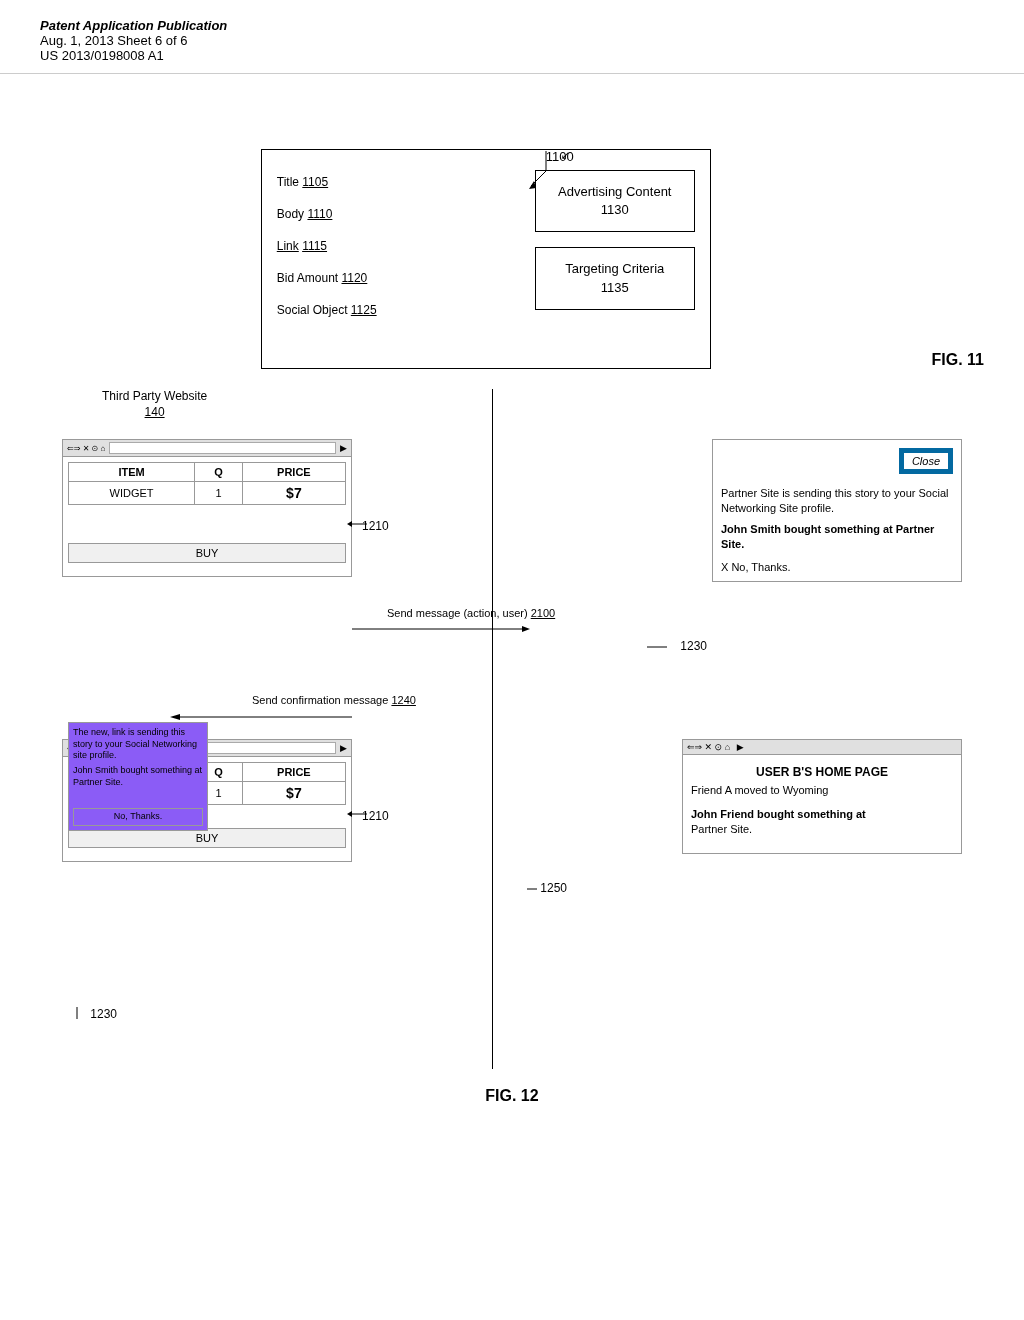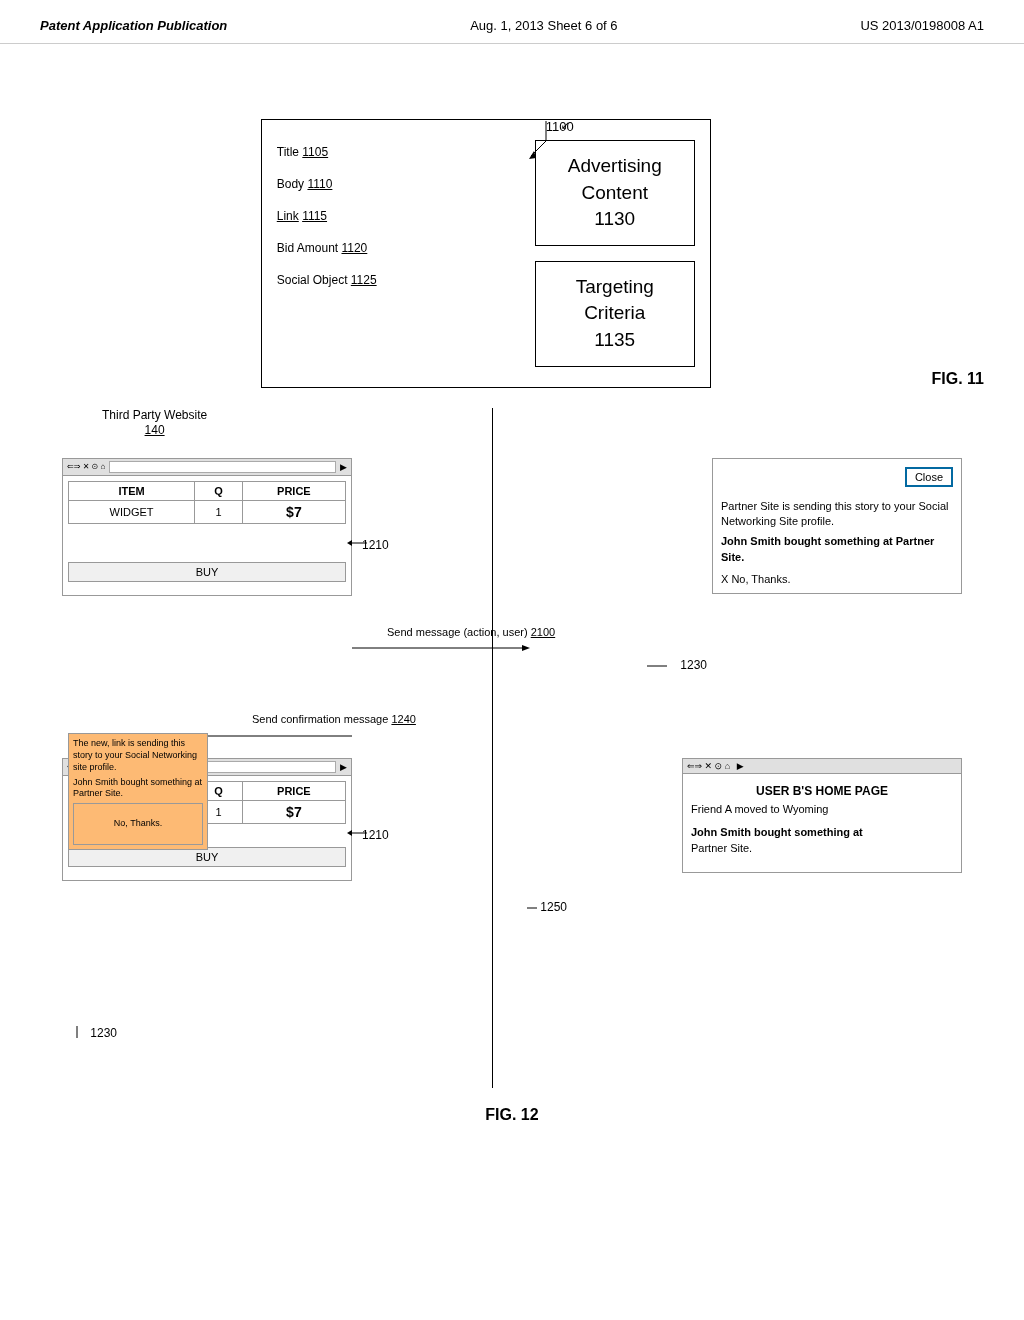--- a/index.html
+++ b/index.html
@@ -12,20 +12,21 @@
       overflow-x: hidden;
     }
 
     
     .page-header {
       display: flex;
       justify-content: space-between;
       padding: 18px 40px 10px 40px;
       font-size: 13px;
       border-bottom: 1px solid #ccc;
+      flex-direction: column;
     }
     .header-left { font-weight: bold; font-style: italic; }
     .header-center { }
     .header-right { }
 
     
     .content {
       padding: 30px 40px;
     }
 
@@ -74,21 +75,21 @@
       display: flex;
       flex-direction: column;
       gap: 15px;
       margin-left: 10px;
     }
 
     .inner-box {
       border: 1px solid #000;
       padding: 12px 10px;
       text-align: center;
-      font-size: 19px;
+      font-size: 13px;
       line-height: 1.4;
     }
 
     .fig-label {
       font-size: 16px;
       font-weight: bold;
       margin-top: 18px;
       text-align: center;
     }
 
@@ -176,41 +177,42 @@
       border: 1px solid #999;
       background: #fff;
     }
 
     .sns-content {
       padding: 8px;
       font-size: 11px;
     }
 
     .sns-close-btn {
-      border: 2px solid #0369a1;
+      border: 5px solid #0369a1;
       padding: 2px 8px;
       font-size: 11px;
       display: inline-block;
       float: right;
       margin-bottom: 6px;
+      font-style: italic;
     }
 
     .sns-text { font-size: 11px; margin-bottom: 5px; line-height: 1.4; }
     .sns-bold { font-weight: bold; }
     .sns-thanks { font-size: 11px; margin-top: 8px; }
     .arrow-label {
       position: absolute;
       font-size: 11px;
     }
 
     
     .conf-overlay {
       position: absolute;
       border: 1px solid #999;
-      background: #fdba74;
+      background: #8b5cf6;
       padding: 4px;
       font-size: 9px;
       line-height: 1.3;
       z-index: 10;
     }
 
     
     .divider-line {
       position: absolute;
       border-left: 1px solid #000;
@@ -405,21 +407,21 @@
               <td>1</td>
               <td class="price-cell">$7</td>
             </tr>
           </tbody>
             </table>
           <div style="height:15px;"></div>
 
           <div class="conf-overlay" style="left:5px; bottom:30px; width:140px;">
             <div>The new, link is sending this story to your Social Networking site profile.</div>
             <div style="margin-top:3px;">John Smith bought something at Partner Site.</div>
-            <div style="text-align:center; margin-top:3px; border:1px solid #999; padding:14px;">No, Thanks.</div>
+            <div style="text-align:center; margin-top:20px; border:1px solid #999; padding:2px;">No, Thanks.</div>
           </div>
           <div class="buy-btn">BUY</div>
         </div>
       </div>
 
       <div class="callout-label" style="left:310px; top:420px;">1210</div>
       <svg style="position:absolute; left:295px; top:415px;" width="25" height="20">
         <line x1="20" y1="10" x2="5" y2="10" stroke="black" stroke-width="1"></line>
         <polygon points="5,7 0,10 5,13" fill="black"></polygon>
       </svg>
@@ -440,21 +442,21 @@
 
       <div class="sns-home-panel" style="right:10px; top:350px; width:280px;">
         <div class="sns-home-toolbar">
           <span>⇐⇒ ✕ ⊙ ⌂</span>
           <span style="margin-left:4px; font-size:9px;">▶</span>
         </div>
         <div class="sns-home-content">
           <div class="sns-home-title">USER B'S HOME PAGE</div>
           <div class="sns-home-item">Friend A moved to Wyoming</div>
           <div class="sns-home-item">
-            <span class="sns-home-bold">John Smith bought something at</span><br>
+            <span class="sns-home-bold">John Friend bought something at</span><br>
             <span>Partner Site.</span>
           </div>
         </div>
       </div>
 
     </div>
 
     <div class="fig-label">FIG. 12</div>
   </div>
 

